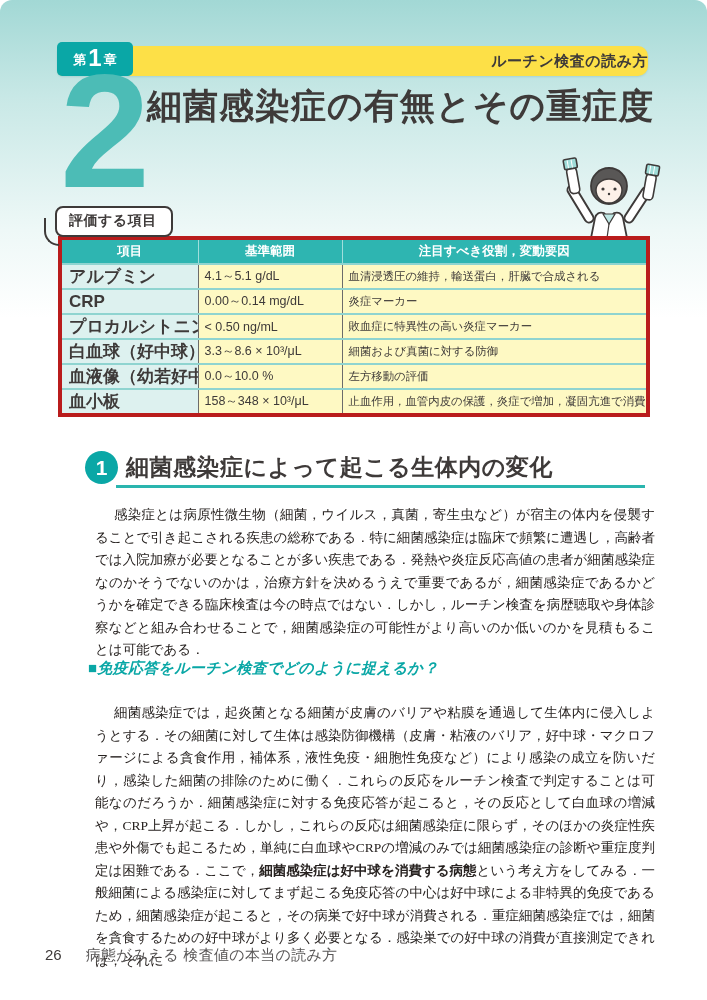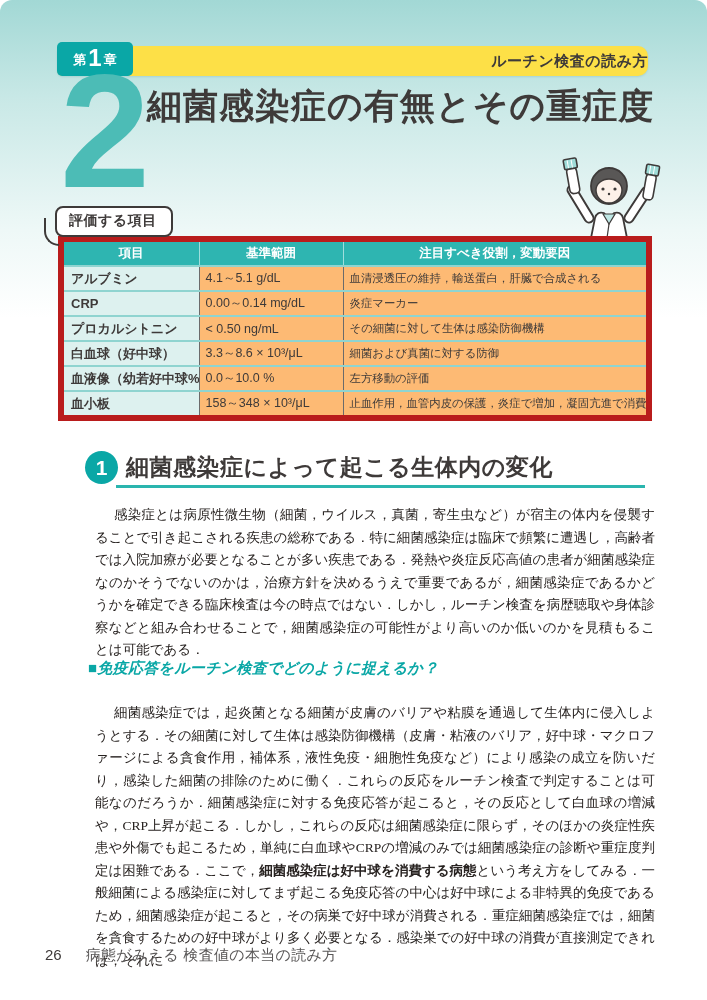--- a/index.html
+++ b/index.html
@@ -53,37 +53,37 @@
     font-size:14px;font-weight:bold;color:#3e3a39;letter-spacing:.5px;
   }
   .eval-label::before{
     content:"";position:absolute;left:-13px;top:10px;width:13px;height:26px;
     border-left:2px solid #3e3a39;border-bottom:2px solid #3e3a39;
     border-bottom-left-radius:16px;
   }
   
   table.items-table{
     position:absolute;left:58px;top:236px;width:588px;z-index:2;
-    border-collapse:collapse;table-layout:fixed;background:#fdba74;
-    border:6px solid #b91c1c;
+    border-collapse:collapse;table-layout:fixed;background:#fef9c3;
+    border:4px solid #b91c1c;
   }
   .items-table col.c1{width:138px;}
   .items-table col.c2{width:144px;}
   .items-table col.c3{width:306px;}
   .items-table th{
     height:23px;background:#2eb5b1;color:#ffffff;
     font-size:12.5px;font-weight:bold;text-align:center;padding:0 4px;
   }
   .items-table th + th{border-left:1px solid rgba(255,255,255,.55);}
   .items-table td{
     height:23px;font-size:12.3px;padding:0 6px;vertical-align:middle;
     border-top:2px solid #8fd4d0;color:#3e3a39;white-space:nowrap;overflow:hidden;
   }
   .items-table td + td{border-left:1px solid #6b6b6b;}
-  .items-table td.c1{background:#ddf1ef;font-weight:bold;font-size:13px;padding-left:7px;}
+  .items-table td.c1{background:#ddf1ef;font-weight:bold;font-size:17px;padding-left:7px;}
   .items-table td.c2{font-size:12.5px;}
   .items-table td.c3{font-size:11.4px;border-radius:6px;}
   
   .sec1-circle{
     position:absolute;left:85px;top:451px;width:33px;height:33px;border-radius:50%;
     background:#0aa7a6;color:#ffffff;display:flex;align-items:center;justify-content:center;
     font-size:21px;font-weight:bold;z-index:2;
   }
   .sec1-title{
     position:absolute;left:126px;top:452px;
@@ -189,21 +189,21 @@
         <td class="c3">血清浸透圧の維持，輸送蛋白，肝臓で合成される</td>
       </tr>
       <tr>
         <td class="c1">CRP</td>
         <td class="c2">0.00～0.14 mg/dL</td>
         <td class="c3">炎症マーカー</td>
       </tr>
       <tr>
         <td class="c1">プロカルシトニン</td>
         <td class="c2">&lt; 0.50 ng/mL</td>
-        <td class="c3">その細菌に対して生体は感染防御機構</td>
+        <td class="c3">敗血症に特異性の高い炎症マーカー</td>
       </tr>
       <tr>
         <td class="c1">白血球（好中球）</td>
         <td class="c2">3.3～8.6 × 10³/μL</td>
         <td class="c3">細菌および真菌に対する防御</td>
       </tr>
       <tr>
         <td class="c1">血液像（幼若好中球%）</td>
         <td class="c2">0.0～10.0 %</td>
         <td class="c3">左方移動の評価</td>

